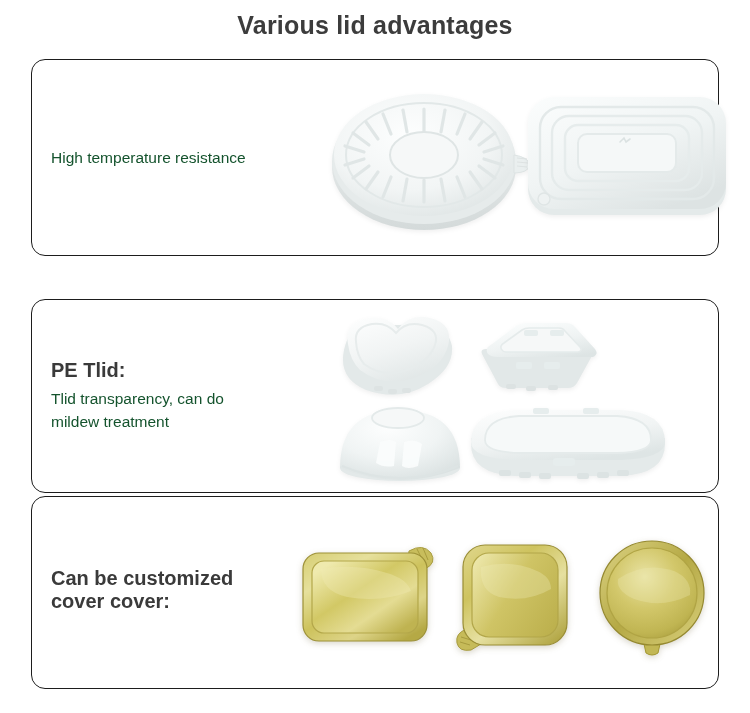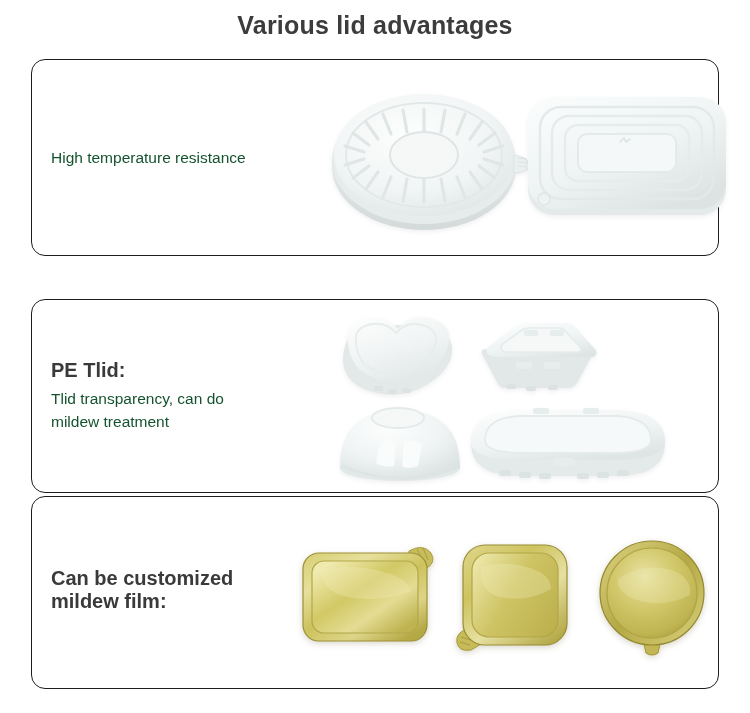--- a/index.html
+++ b/index.html
@@ -331,21 +331,21 @@
         </div>
 
       </div>
     </div>
   </div>
 
   <div class="panel" id="panel-3">
     <div class="panel-inner">
       <div class="text-block">
         <div class="feat-title">Can be customized
-mildew film:</div>
+cover cover:</div>
       </div>
       <div class="imgs">
 
         <div class="prod gold" id="gf-rect">
           <svg viewBox="0 0 150 110" width="150" height="110">
             <defs>
               <linearGradient id="gr1" x1="0" y1="0" x2="0.8" y2="1">
                 <stop offset="0%" stop-color="#d6ce73"></stop>
                 <stop offset="28%" stop-color="#e6e09c"></stop>
                 <stop offset="55%" stop-color="#cdc25c"></stop>

